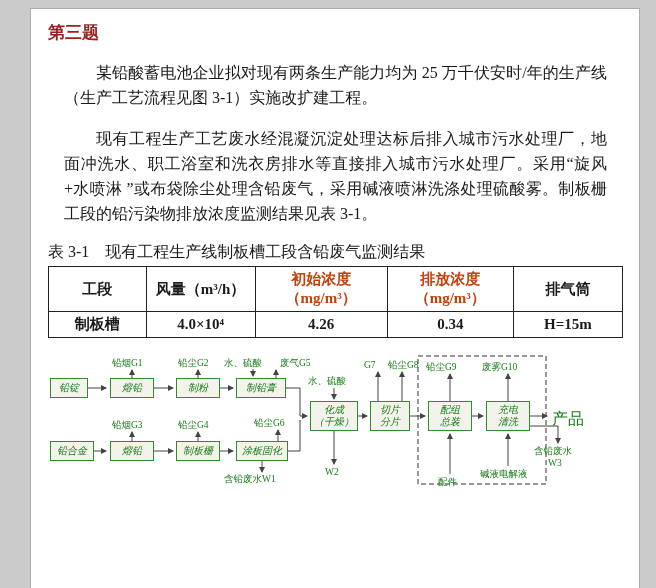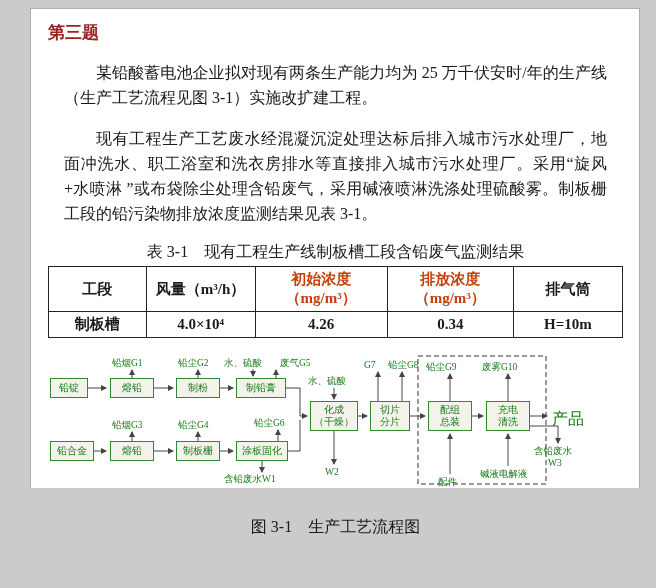--- a/index.html
+++ b/index.html
@@ -2,40 +2,41 @@
 <html><head>
 <meta charset="utf-8">
 <style>
   html,body{margin:0;padding:0;}
   body{
     width:656px;height:588px;position:relative;overflow:hidden;
     background:#cbcbcb;
     font-family:"Liberation Serif","DejaVu Serif",serif;
   }
   .page{
-    position:absolute;left:30px;top:8px;width:610px;height:480px;
+    position:absolute;left:30px;top:8px;width:610px;height:580px;
     background:#ffffff;border:1px solid #adadad;border-bottom:none;
     box-sizing:border-box;padding:10px 16px 15px 17px;color:#1a1a1a;
   }
   .heading{font-size:17px;font-weight:bold;color:#992121;margin:2px 0 8px 0;}
   .para{font-size:16px;line-height:25px;text-indent:2em;margin:16px;text-align:justify;}
   .hl{color:#c03030;}
-  .caption{font-size:16px;text-align:center;margin:5px 0 3px 0;}
+  .caption{font-size:16px;text-align:left;margin:5px 0 3px 0;}
   table{border-collapse:collapse;width:100%;table-layout:fixed;margin:2px 0 6px 0;}
   th,td{border:1px solid #222;font-size:15px;text-align:center;padding:3px 2px;font-weight:bold;}
   th{font-weight:bold;}
   th.red{color:#c2410c;}
   .diagram{position:relative;width:572px;height:166px;margin:8px 0 0 0;}
   .flow-svg{position:absolute;left:0;top:0;}
   .fbox{
     position:absolute;box-sizing:border-box;height:20px;
     border:1px solid #2e8b2e;background:#f3f3ec;color:#177a17;
     font-size:10px;line-height:1.2;display:flex;align-items:center;justify-content:center;
     text-align:center;white-space:pre-line;
     font-family:"Liberation Sans","DejaVu Sans",sans-serif;
+    font-style:italic;
   }
   .fbox.tall{height:30px;}
   .flabel{
     position:absolute;color:#177a17;font-size:9.5px;line-height:1.15;white-space:pre-line;
     font-family:Liberation Serif, serif;
   }
   .flabel.big{font-size:16px;}
 </style>
 </head>
 <body>
@@ -65,21 +66,21 @@
         <th class="red">排放浓度（mg/m³）</th>
         <th>排气筒</th>
       </tr>
     </thead>
     <tbody>
       <tr>
         <td>制板槽</td>
         <td>4.0×10⁴</td>
         <td>4.26</td>
         <td>0.34</td>
-        <td>H=10m</td>
+        <td>H=15m</td>
       </tr>
     </tbody>
   </table>
 
 
   <div class="diagram">
 
     <svg class="flow-svg" width="572" height="166" viewBox="0 0 572 166">
       <defs>
         <marker id="arrow" viewBox="0 0 6 6" markerWidth="6" markerHeight="6" refX="5" refY="3" orient="auto" markerUnits="userSpaceOnUse">
@@ -151,15 +152,14 @@
     <div class="flabel" style="left:130px;top:74px">铅尘G4</div>
     <div class="flabel" style="left:206px;top:72px">铅尘G6</div>
     <div class="flabel" style="left:176px;top:128px">含铅废水W1</div>
     <div class="flabel" style="left:277px;top:121px">W2</div>
     <div class="flabel" style="left:390px;top:131px">配件</div>
     <div class="flabel" style="left:432px;top:123px">碱液电解液</div>
     <div class="flabel" style="left:486px;top:100px">含铅废水</div>
     <div class="flabel" style="left:500px;top:112px">W3</div>
   </div>
 
-  <div class="caption">图 3-1　生产工艺流程图</div>
 
 </div>
 
 </body></html>

